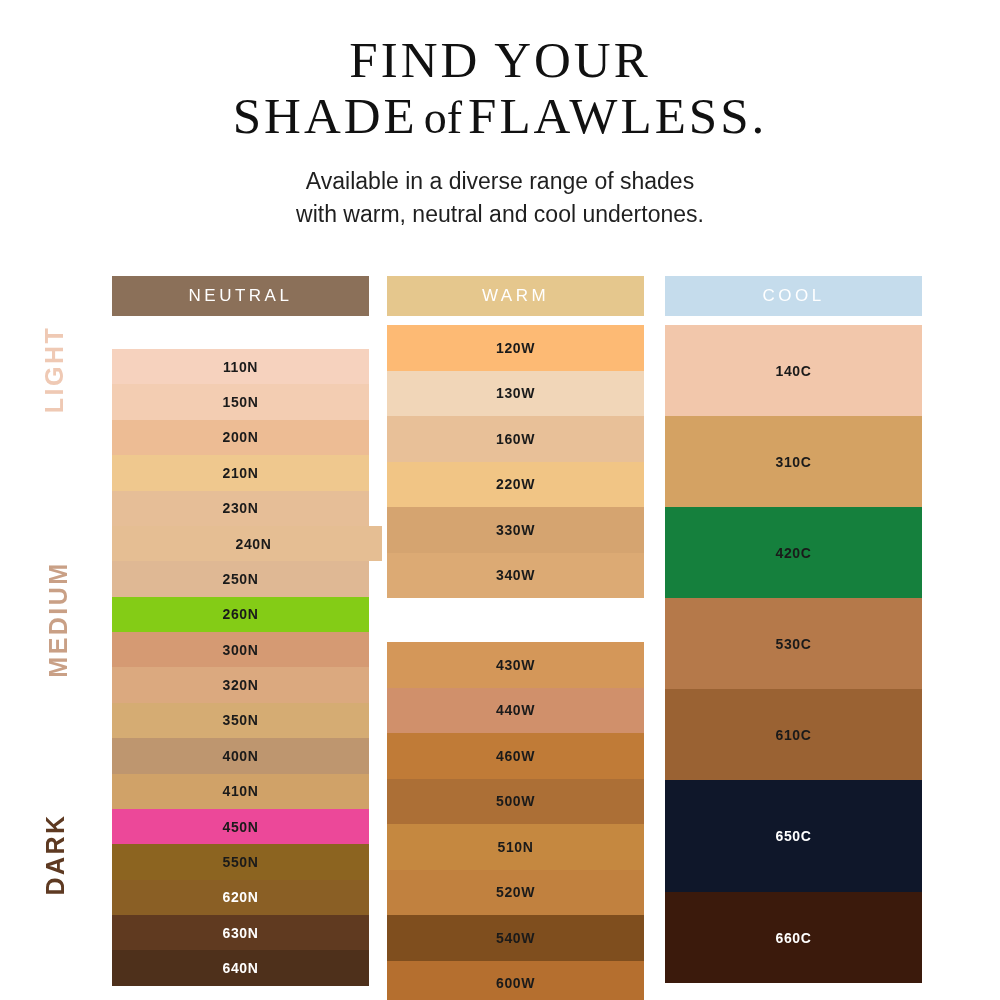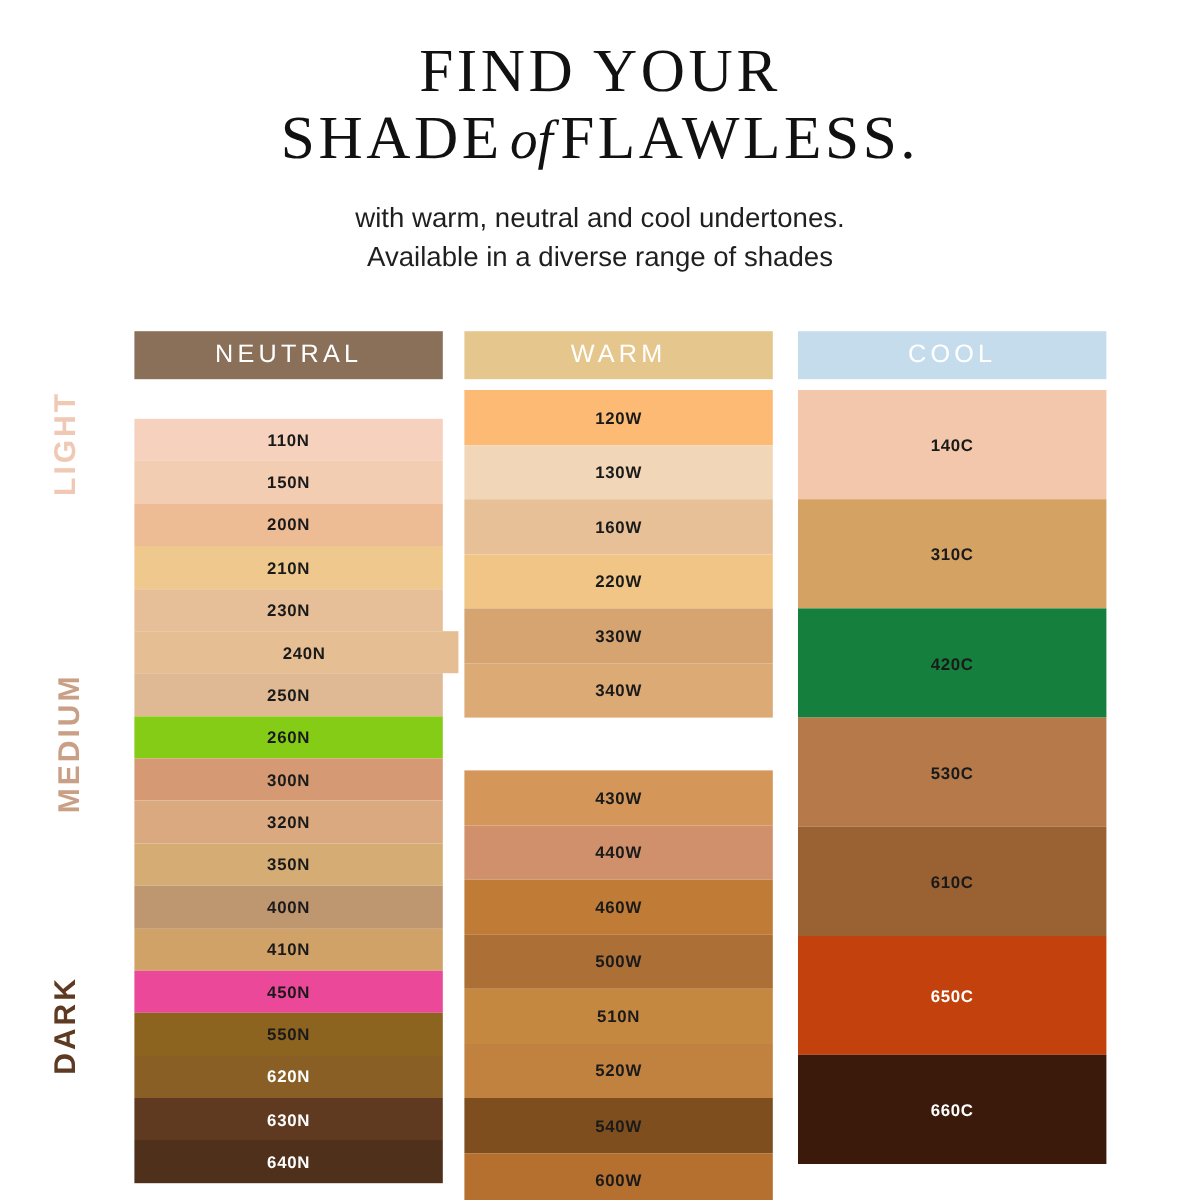--- a/index.html
+++ b/index.html
@@ -40,21 +40,20 @@
     font-size: 51px;
     letter-spacing: 3px;
   }
   .headline .line2 {
     display: block;
     font-size: 51px;
     letter-spacing: 3px;
     margin-top: 4px;
   }
   .headline .of {
-    font-style: italic;
     font-size: 46px;
     letter-spacing: 0px;
     padding: 0 6px;
   }
 
   .subhead {
     position: absolute;
     top: 165px;
     left: 0;
     width: 1000px;
@@ -102,21 +101,21 @@
   .col-0 { left: 0px; }
   .col-1 { left: 275px; }
   .col-2 { left: 553px; }
 
   .col-header {
     height: 40px;
     line-height: 40px;
     text-align: center;
     color: #ffffff;
     font-family: "Liberation Sans", sans-serif;
-    font-size: 21px;
+    font-size: 17px;
     font-weight: 400;
     letter-spacing: 3.5px;
   }
 
   .swatch-stack {
     margin-top: 9px;
     width: 100%;
     display: block;
   }
 
@@ -141,22 +140,22 @@
 <body>
 
 <div class="page">
 
   <div class="headline">
     <span class="line1">FIND YOUR</span>
     <span class="line2"><span>SHADE</span><span class="of">of</span><span>FLAWLESS.</span></span>
   </div>
 
   <div class="subhead">
+    <span>Available in a diverse range of shades</span>
     <span>with warm, neutral and cool undertones.</span>
-    <span>Available in a diverse range of shades</span>
   </div>
 
   <div id="range-labels">
       <div class="range-label" style="top: 355px; color: rgb(239, 201, 180);"><span class="range-rot">LIGHT</span></div>
       <div class="range-label" style="top: 605px; color: rgb(201, 160, 134);"><span class="range-rot">MEDIUM</span></div>
       <div class="range-label" style="top: 840px; color: rgb(94, 58, 34);"><span class="range-rot">DARK</span></div>
     </div>
 
   <div class="chart" id="chart">
       <div class="column col-0">
@@ -276,21 +275,21 @@
           </div>
           <div class="swatch" style="background: #15803d; height: 91px;">
             <span class="swatch-label dark">420C</span>
           </div>
           <div class="swatch" style="background: rgb(181, 121, 74); height: 91px;">
             <span class="swatch-label dark">530C</span>
           </div>
           <div class="swatch" style="background: rgb(154, 98, 51); height: 91px;">
             <span class="swatch-label dark">610C</span>
           </div>
-          <div class="swatch" style="background: #c2410c; height: 99px;">
+          <div class="swatch" style="background: #0f172a; height: 112px;">
             <span class="swatch-label light">650C</span>
           </div>
           <div class="swatch" style="background: rgb(59, 26, 12); height: 91px;">
             <span class="swatch-label light">660C</span>
           </div>
         </div>
       </div>
     </div>
 
 </div>

